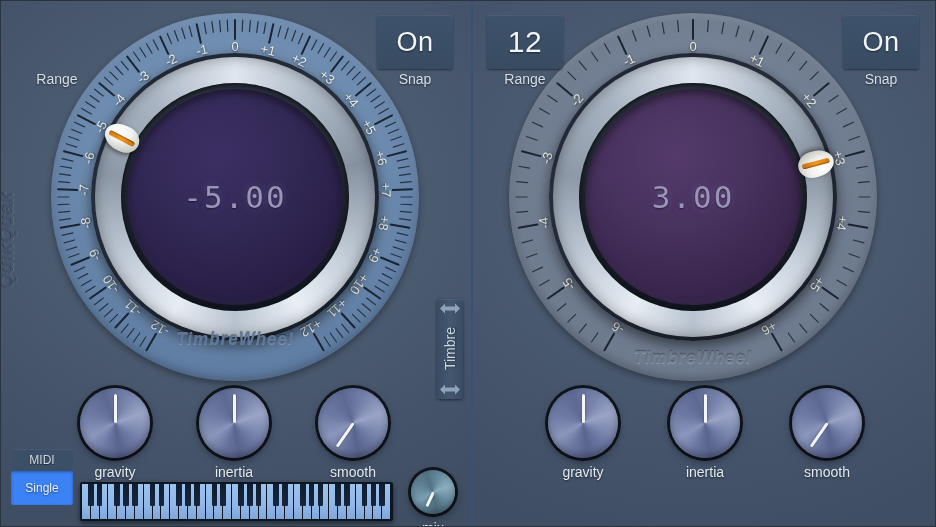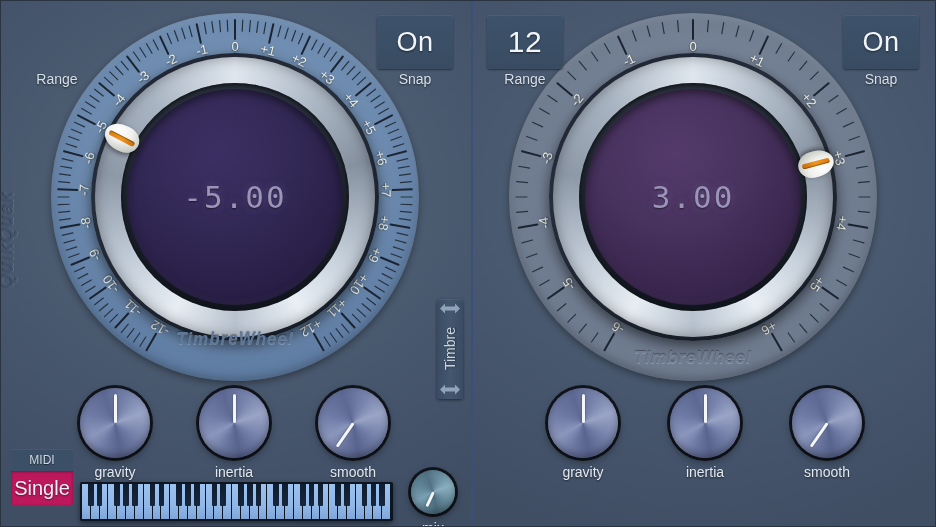--- a/index.html
+++ b/index.html
@@ -238,24 +238,24 @@
     height: 22px;
     background: #3b4f66;
     border-radius: 2px 2px 0 0;
     display: flex; align-items: center; justify-content: center;
     color: #cfd9e4; font-size: 12px;
     text-shadow: 0 1px 1px rgba(0,0,0,.5);
     box-shadow: inset 0 1px 0 rgba(255,255,255,.06);
   }
   .midisel .val {
     height: 34px;
-    background: #be185d;
+    background: #3b82f6;
     border-radius: 0 0 2px 2px;
     display: flex; align-items: center; justify-content: center;
-    color: #eaf0f6; font-size: 20px;
+    color: #eaf0f6; font-size: 12px;
     text-shadow: 0 1px 2px rgba(0,0,0,.5);
     box-shadow: inset 0 1px 3px rgba(0,0,0,.35);
   }
 
   
   .keyboard {
     position: absolute;
     left: 79px; top: 481px;
     width: 313px; height: 39px;
     background: #0d1520;

